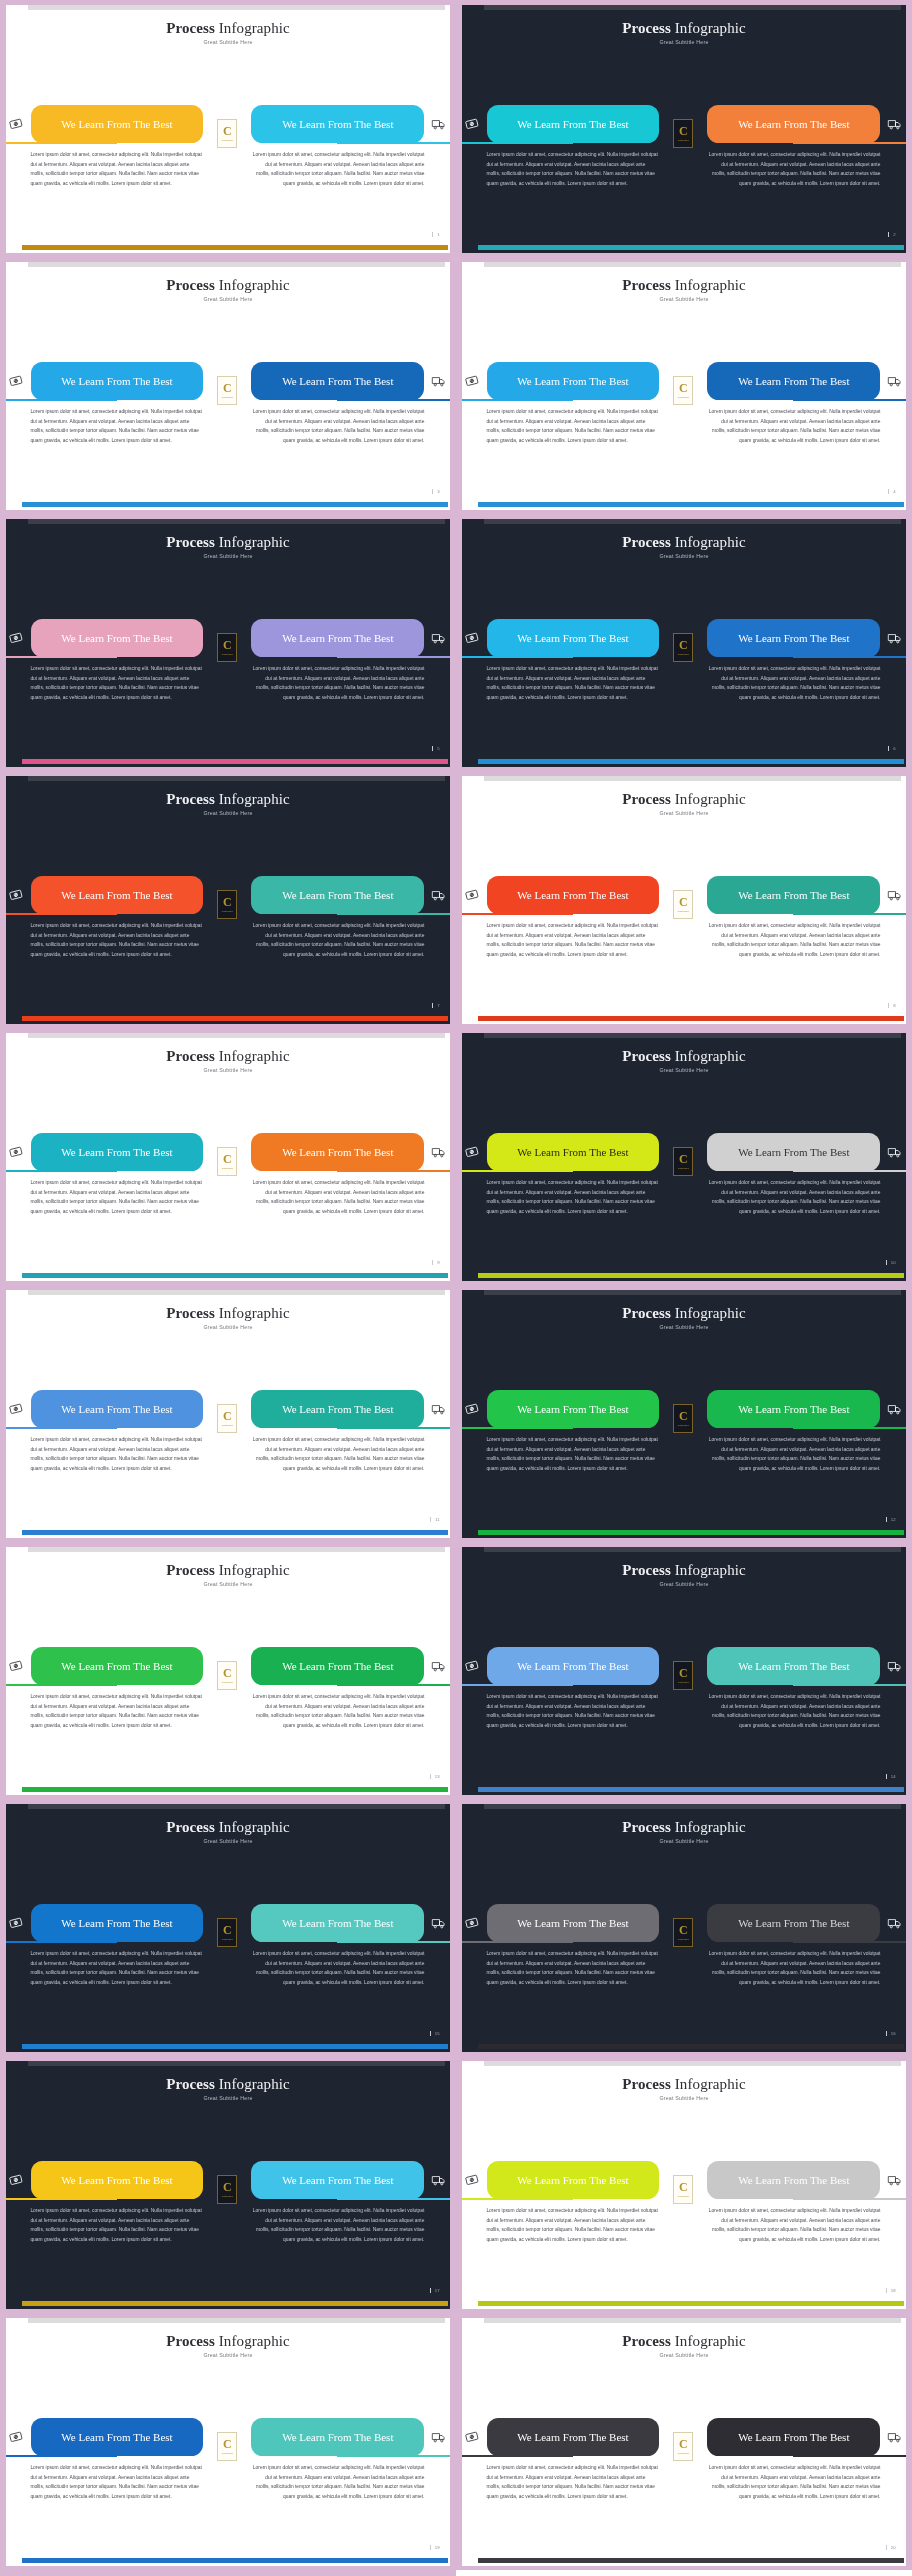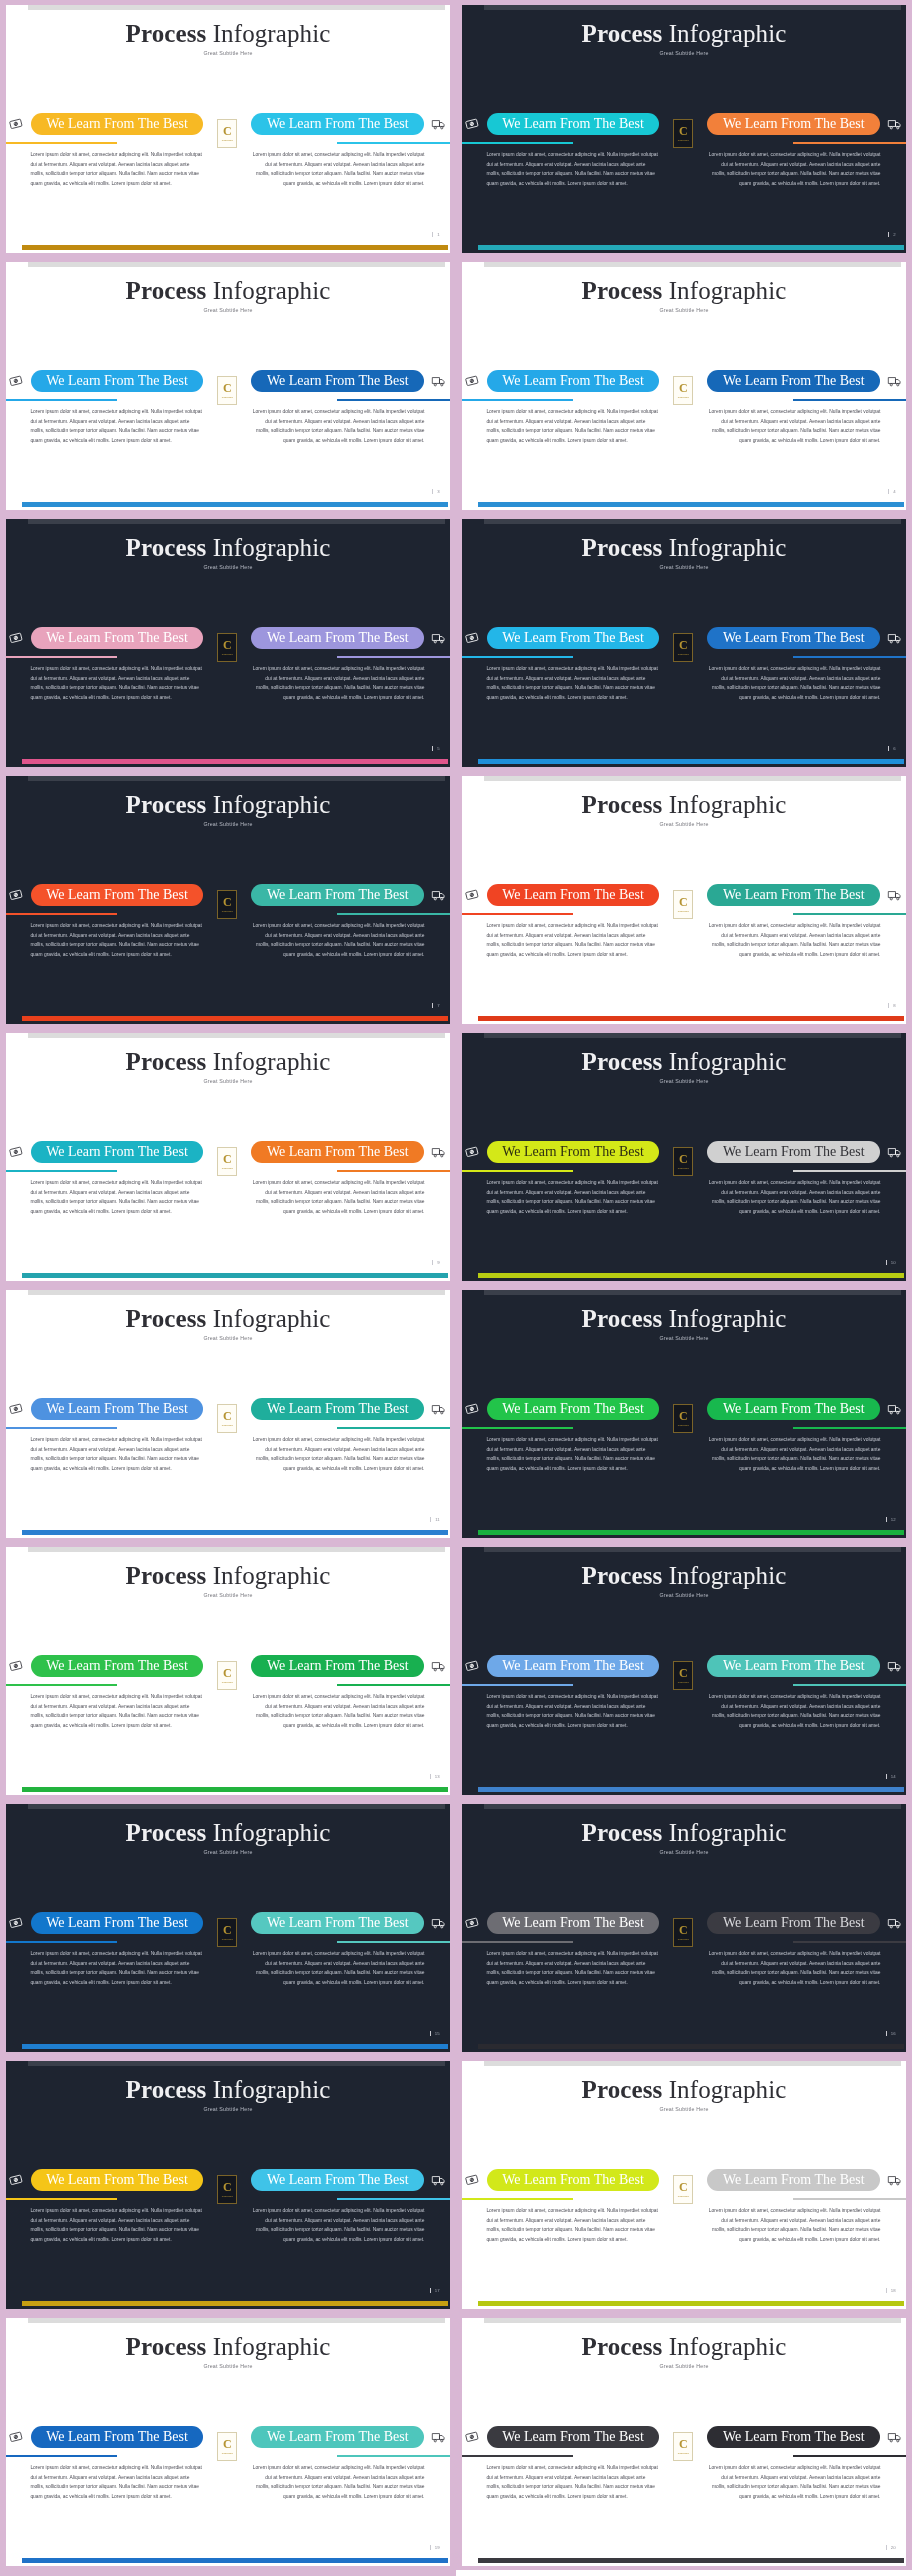--- a/index.html
+++ b/index.html
@@ -39,21 +39,21 @@
     top:0; left:21.4px; right:4.3px;
     height:5px;
     background:#dcdcdc;
   }
   .slide.dark .topcap { background:#3a3f4a; }
 
   
   .head { position:absolute; top:15.7px; left:0; right:0; text-align:center; }
   .title {
     font-family:"Liberation Serif", serif;
-    font-size:25px;
+    font-size:15px;
     line-height:1.05;
     letter-spacing:0.1px;
     color:#2f2f35;
   }
   .slide.dark .title { color:#f0f0f2; }
   .title b { font-weight:700; }
   .title i { font-weight:400; font-style:normal; }
   .subtitle {
     margin-top:2.9px;
     font-size:5.3px;
@@ -71,27 +71,27 @@
   }
   .col { width:197px; position:relative; }
   .col.right { text-align:right; }
   .spacer { width:48px; display:flex; justify-content:center; padding-top:7.1px; }
 
   .pillrow { display:flex; align-items:center; gap:5.7px; height:24px; }
   .col.right .pillrow { flex-direction:row-reverse; }
 
   .pill {
     flex:1;
-    height:22px;
+    height:38px;
     border-radius:11.4px;
     display:flex;
     align-items:center;
     justify-content:center;
     font-family:"Liberation Serif", serif;
-    font-size:14px;
+    font-size:11px;
     white-space:nowrap;
     color:#ffffff;
     text-align:right;
   }
 
   
   .rule { position:relative; height:2.1px; margin-top:5.7px; }
   .rule::before {
     content:"";
     position:absolute; top:0; height:2.1px;

